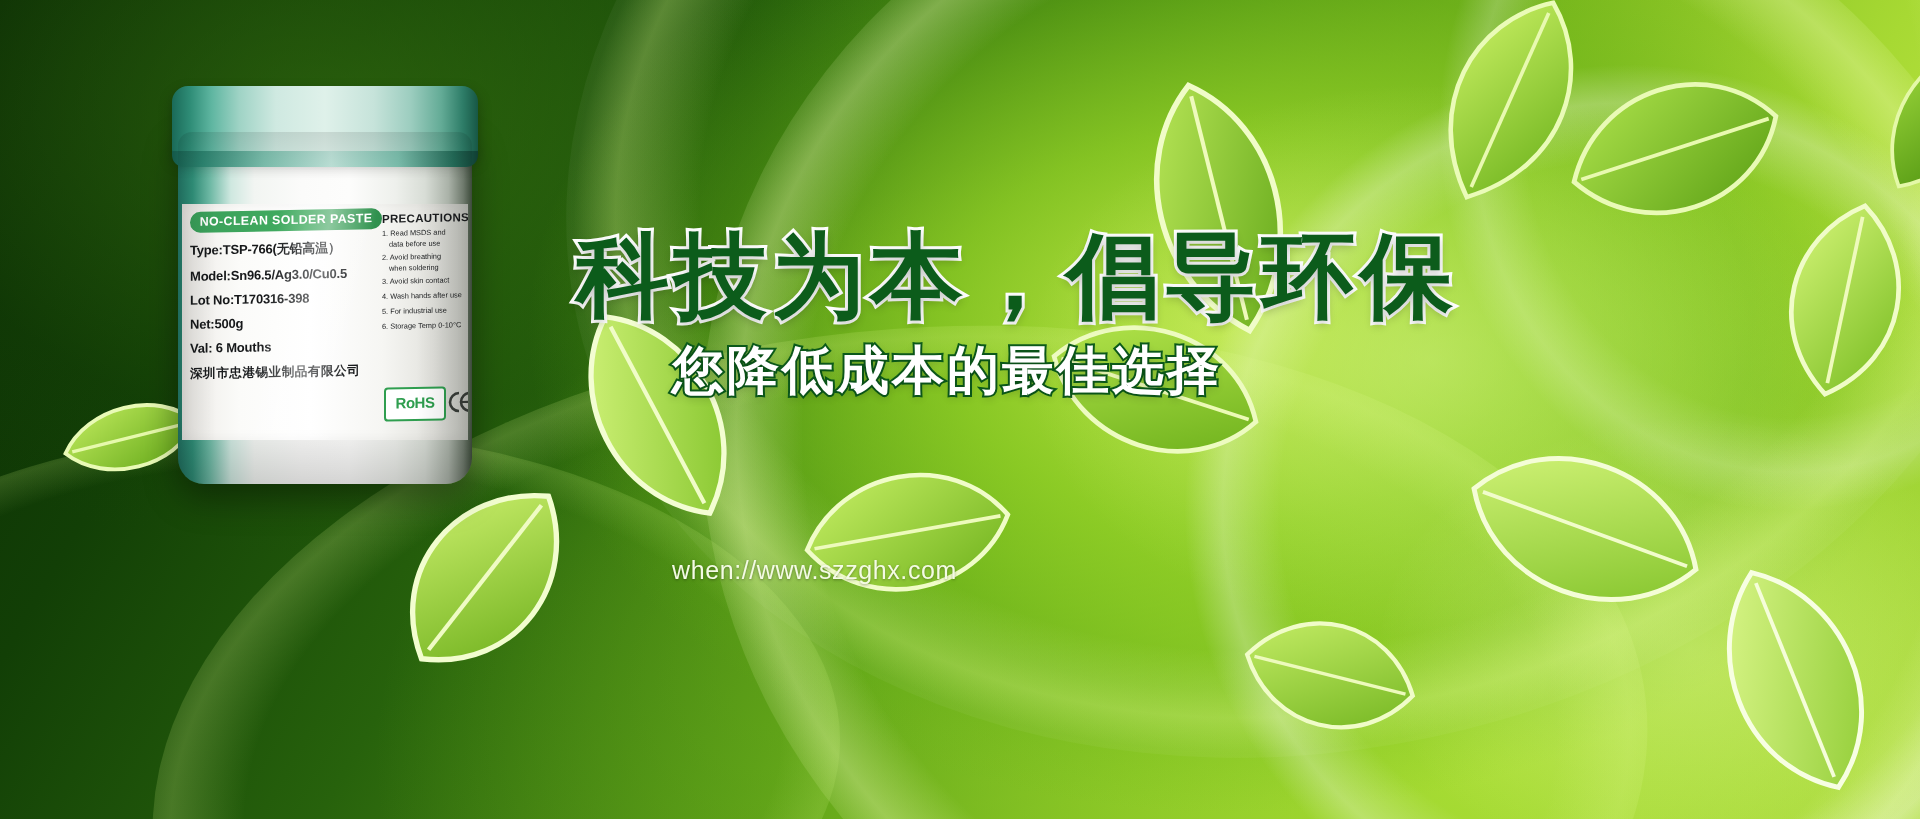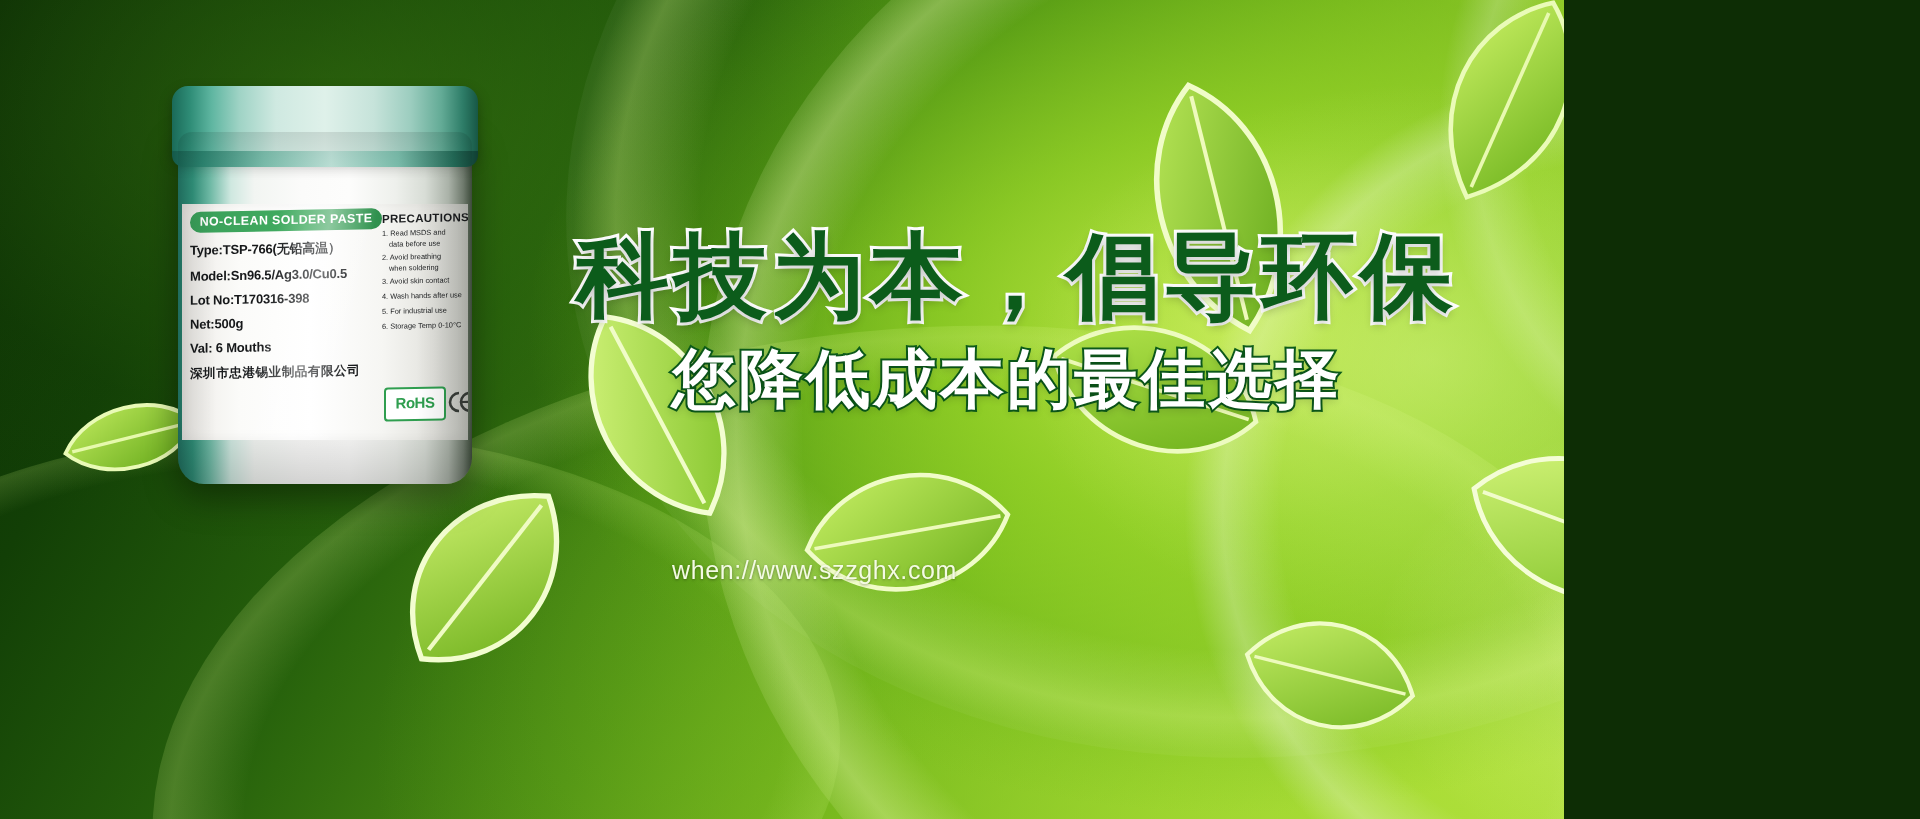--- a/index.html
+++ b/index.html
@@ -1,19 +1,19 @@
 <!DOCTYPE html>
 <html><head>
 <meta charset="utf-8">
 <style>
   html,body{margin:0;padding:0;background:#0d2d05;}
   body{font-family:"Liberation Sans","DejaVu Sans",sans-serif;}
 
   .banner{
-    position:relative;width:1564px;height:819px;overflow:hidden;
+    position:relative;width:1920px;height:819px;overflow:hidden;
     background:
       radial-gradient(ellipse 900px 620px at 1230px 330px, rgba(190,231,70,0.95) 0%, rgba(150,212,40,0.75) 32%, rgba(104,180,22,0.35) 58%, rgba(104,180,22,0) 78%),
       radial-gradient(ellipse 1500px 900px at 1500px 760px, rgba(168,221,52,0.85) 0%, rgba(120,190,30,0.45) 45%, rgba(80,150,18,0) 75%),
       radial-gradient(ellipse 700px 520px at 330px 120px, rgba(60,120,18,0.55) 0%, rgba(25,70,8,0.2) 60%, rgba(10,45,4,0) 85%),
       linear-gradient(120deg,#0b2c04 0%,#123f06 16%,#27620c 33%,#4e8f14 50%,#7fbb20 66%,#a7d933 80%,#c3e84a 92%,#d7f060 100%);
   }
 
   
   .swirl{position:absolute;border-radius:50%;pointer-events:none;}
   .sw1{left:560px;top:-430px;width:1500px;height:1180px;
@@ -103,21 +103,21 @@
   .headline{
     position:absolute;left:576px;top:214px;
     font-size:93px;font-weight:bold;letter-spacing:5px;white-space:nowrap;
     color:#0c5c1b;
     -webkit-text-stroke:6px #ffffff;
     paint-order:stroke fill;
     text-shadow:0 4px 10px rgba(0,0,0,.22);
   }
   .subline{
     position:absolute;left:672px;top:336px;
-    font-size:64px;font-weight:bold;letter-spacing:3px;white-space:nowrap;
+    font-size:52px;font-weight:bold;letter-spacing:3px;white-space:nowrap;
     color:#ffffff;
     -webkit-text-stroke:4px #0c5c1b;
     paint-order:stroke fill;
     text-shadow:0 3px 8px rgba(0,0,0,.20);
   }
   .url{
     position:absolute;left:672px;top:556px;
     font-size:25px;color:#f4fbe4;letter-spacing:.6px;white-space:nowrap;
     text-shadow:0 1px 3px rgba(0,0,0,.35);
   }

